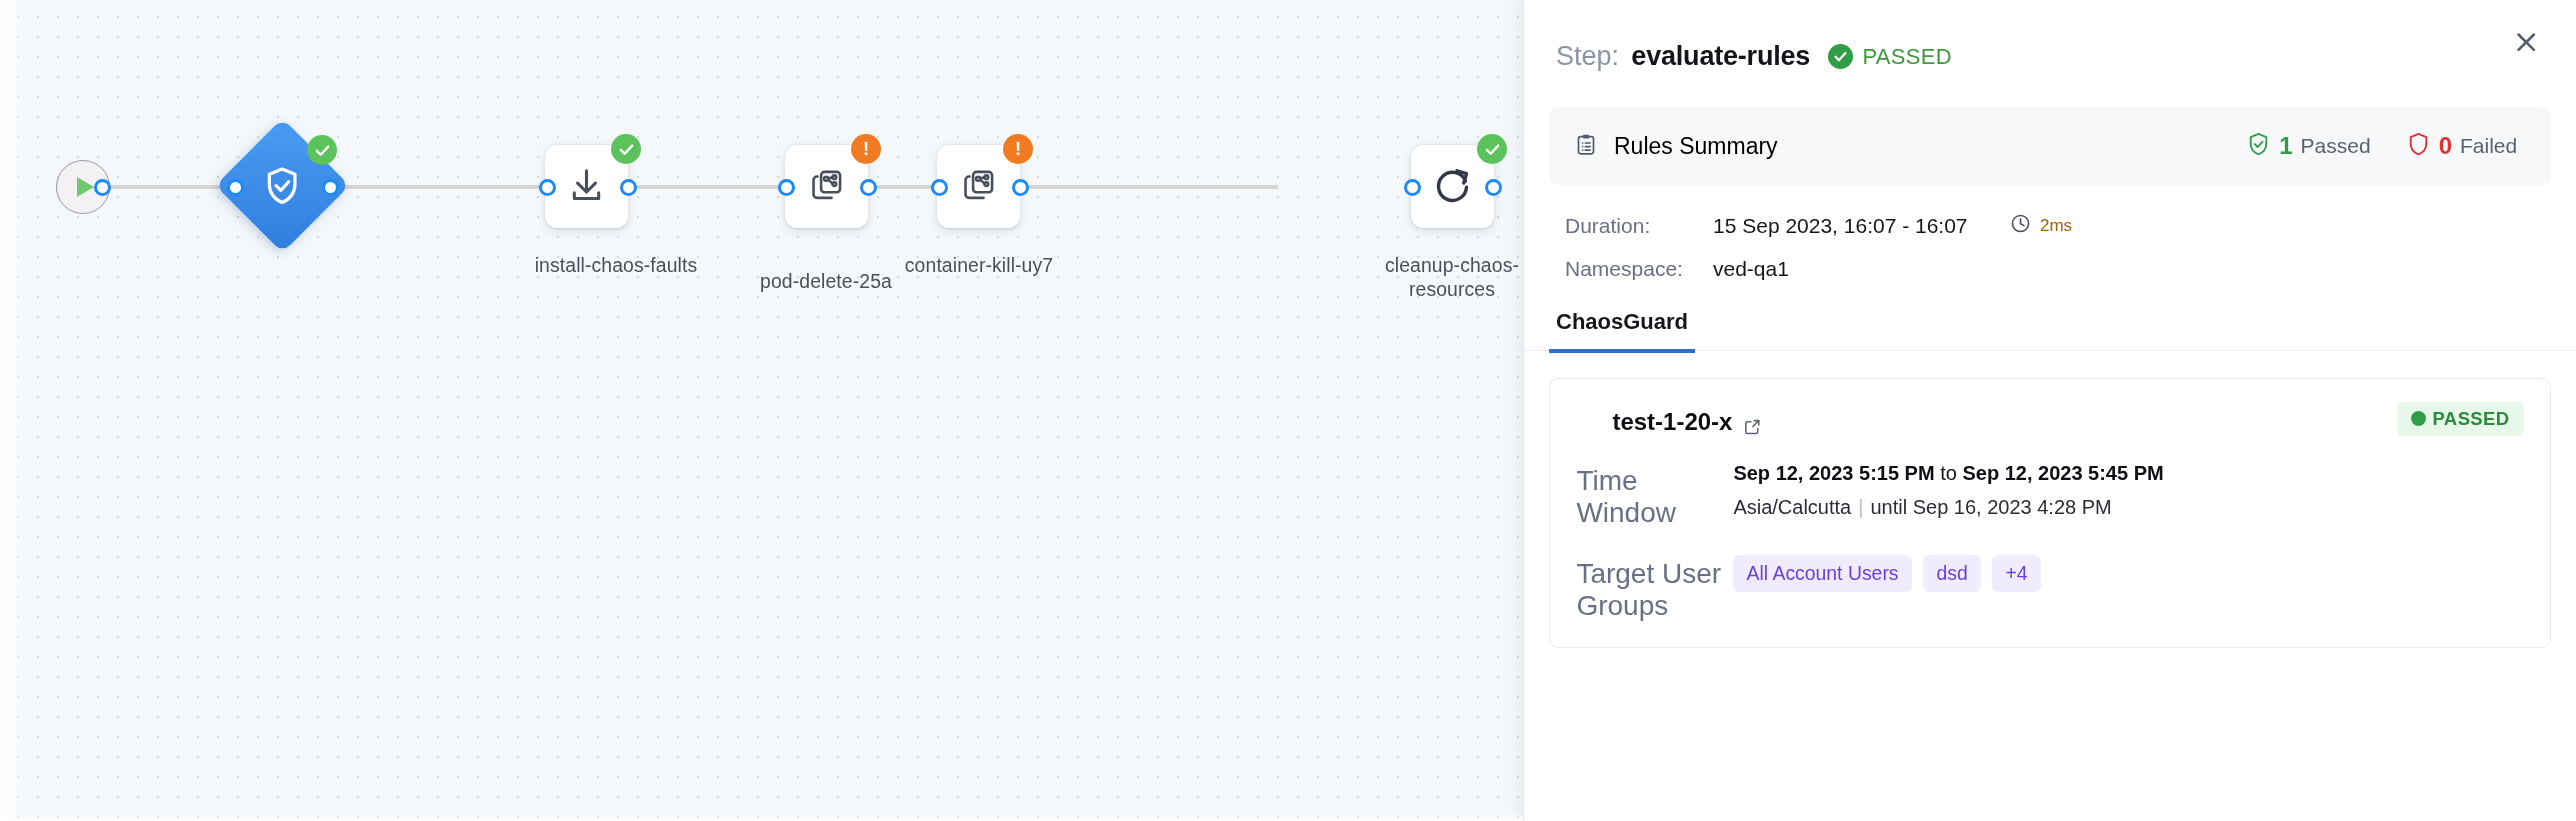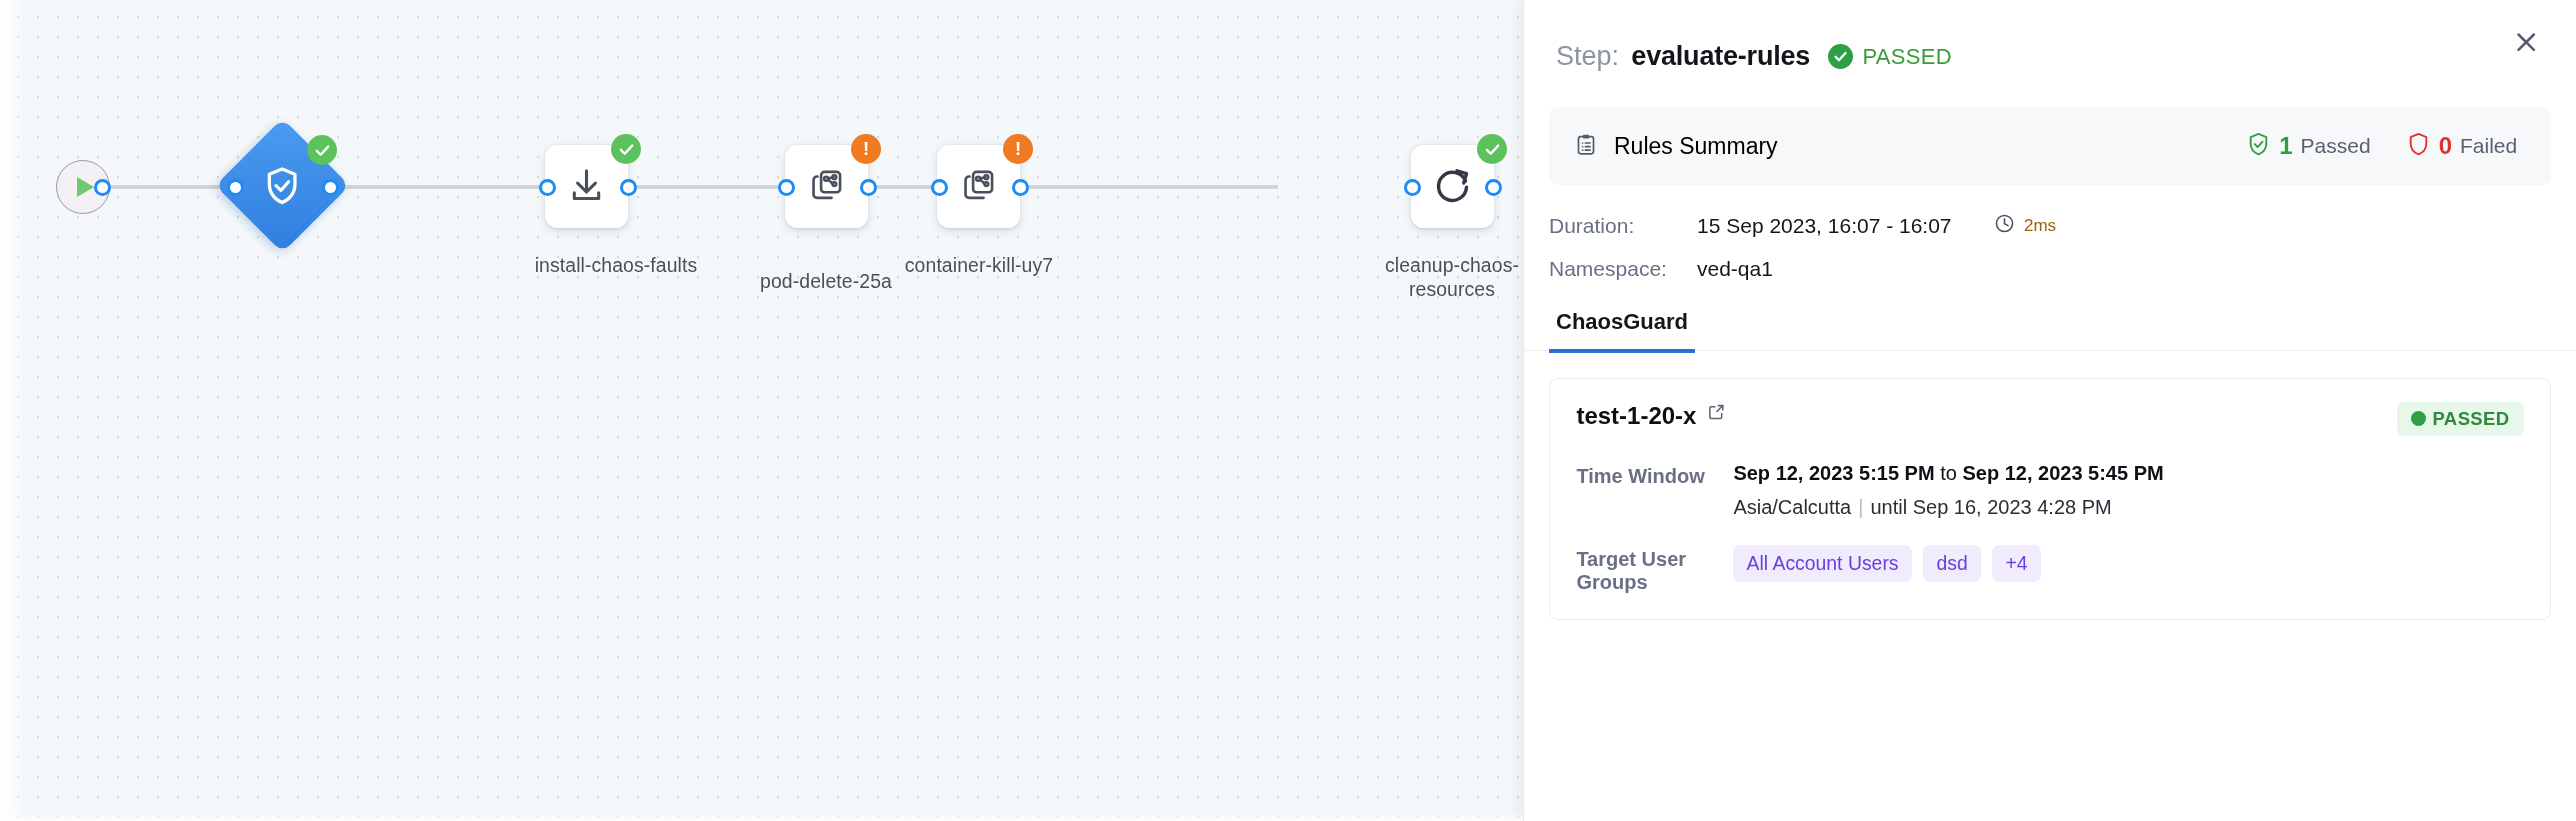--- a/index.html
+++ b/index.html
@@ -116,50 +116,50 @@
   }
   .rs-left { display: flex; align-items: center; gap: 16px; }
   .rs-title { font-size: 23px; color: #000000; font-weight: 500; }
   .rs-right { margin-left: auto; display: flex; align-items: center; gap: 35px; padding-right: 8.8px;}
   .rs-stat { display: flex; align-items: center; gap: 8px; }
   .rs-num { font-size: 24px; font-weight: 600; }
   .rs-num.pass { color: #2f9e44; }
   .rs-num.fail { color: #e03131; }
   .rs-lbl { font-size: 21px; color: #5a6070; }
 
-  .meta { margin: 28px 0 0 0; padding: 0 25px; }
+  .meta { margin: 28px 0 0 16px; padding: 0 25px; }
   .meta-row { display: flex; align-items: center; margin-bottom: 17.6px; }
   .meta-key { width: 148px; font-size: 21px; color: #6a7084; }
   .meta-val { font-size: 21px; color: #15161b; display: flex; align-items: center; gap: 8.8px; }
   .meta-sep { width: 25px; }
   .dur-ms { font-size: 17px; color: #a16207; }
 
   .tabs { margin-top: 23px; padding: 0 25px; border-bottom: 1.8px solid #eceef2; display: flex; }
   .tab {
     font-size: 22px; color: #15161b; font-weight: 700; padding: 5.3px 7px 14px 7px;
     border-bottom: 4.4px solid transparent; margin-bottom: -2.6px; cursor: pointer;
   }
   .tab.active { border-bottom-color: #2a6fd6; }
 
   .guard-card {
     margin: 26.4px 25px 0 25px; border: 0.9px solid #e9ebf0; border-radius: 8.8px;
     padding: 23px 26.4px 25px 26.4px; background: #fff;
   }
-  .gc-head { display: flex; align-items: flex-start; }
+  .gc-head { display: flex; align-items: flex-end; margin-left: 36px; }
   .gc-name { font-size: 24px; font-weight: 700; color: #0e0f14; }
   .gc-link { margin-left: 10.6px; display: inline-flex; }
   .gc-badge {
     margin-left: auto; background: #e7f7ea; border-radius: 6.2px;
     padding: 6.2px 14px; display: flex; align-items: center; gap: 7px;
   }
   .gc-badge-dot { width: 15px; height: 15px; border-radius: 50%; background: #2f9e44; }
   .gc-badge-text { font-size: 18.5px; color: #2f8b3c; font-weight: 700; letter-spacing: 0.4px; }
 
   .gc-row { display: flex; margin-top: 26.4px; }
-  .gc-key { width: 157px; font-size: 20px; color: #6a7084; padding-top: 2.6px; font-weight: bold; }
+  .gc-key { width: 157px; font-size: 28px; color: #6a7084; padding-top: 2.6px; }
   .gc-val { flex: 1; }
   .gc-val-main { font-size: 20px; color: #0e0f14; font-weight: 700; }
   .gc-val-main .lite { font-weight: 400; }
   .gc-val-sub { font-size: 20px; color: #2b2d36; margin-top: 10.6px; }
   .gc-val-sub .divider { color: #b9bdc8; margin: 0 7px; }
 
   .chips { display: flex; gap: 11.5px; align-items: center; flex-wrap: wrap; }
   .chip {
     background: #f0ecfd; color: #6b3ee0; border-radius: 7px;
     padding: 7px 13.2px; font-size: 19.4px; white-space: nowrap;

